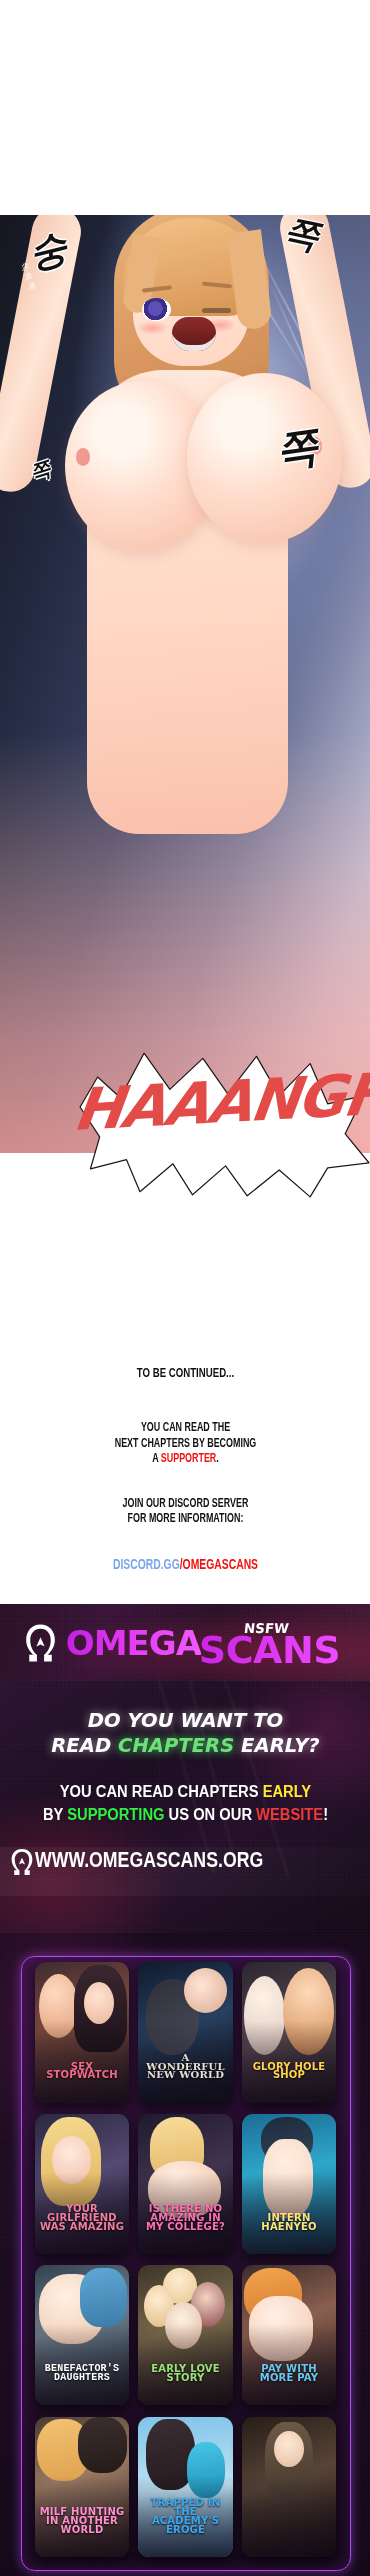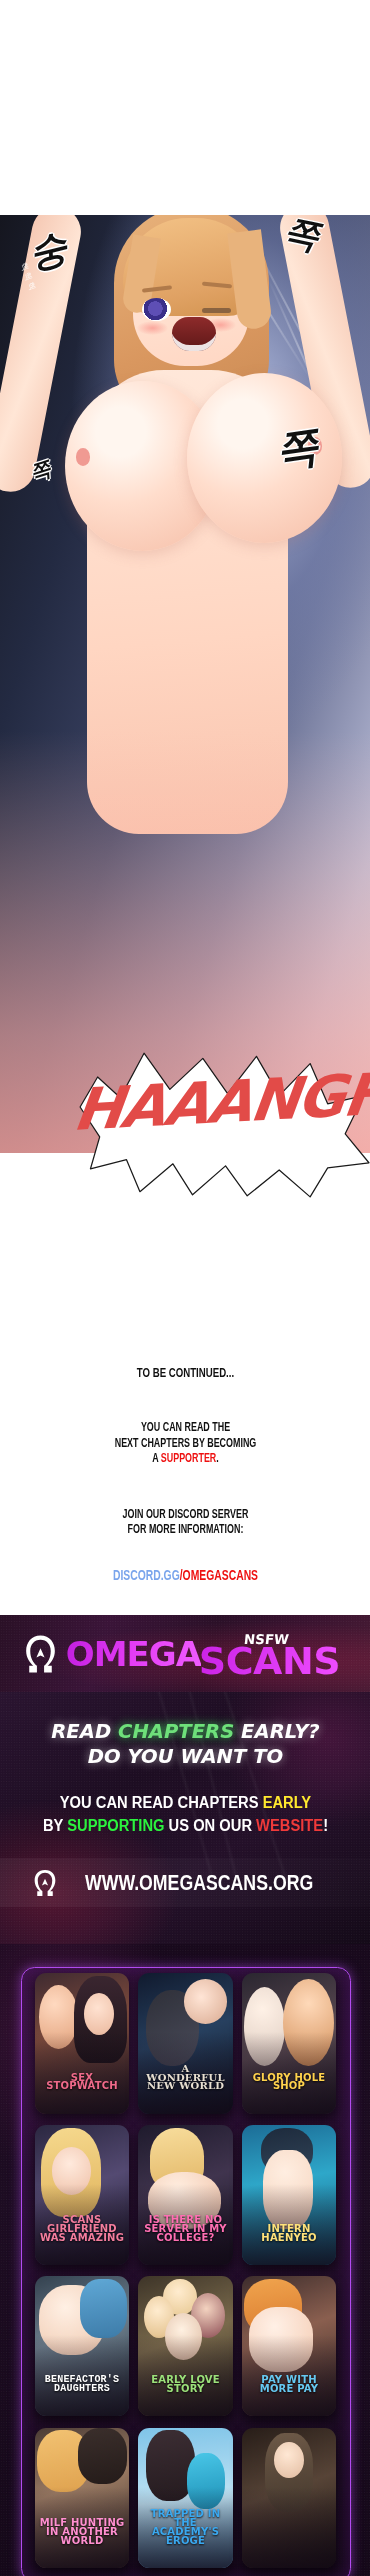--- a/index.html
+++ b/index.html
@@ -165,21 +165,21 @@
   .promo-sub {
     position:relative; z-index:3; text-align:center; margin-top:21.6px;
     font-family:"Liberation Sans", sans-serif; font-weight:bold;
     font-size:16px; line-height:23px; color:#ffffff; transform:scaleX(.92);
   }
   .sub-yellow { color:#ffe92e; }
   .sub-green  { color:#2bf23e; }
   .sub-red    { color:#f03a3a; }
   .url-bar {
     position:relative; z-index:3; margin-top:21.6px; height:49px;
-    display:flex; align-items:center; gap:27px; padding-left:32px;
+    display:flex; align-items:flex-start; gap:0; padding-left:9px;
     background:linear-gradient(90deg, rgba(255,255,255,.055), rgba(255,255,255,.012));
   }
   .url-mark { width:26px; height:30px; flex:0 0 auto; }
   .url-text {
     font-family:"Liberation Sans", sans-serif; font-weight:bold; font-size:21.6px;
     color:#ffffff; letter-spacing:0; transform:scaleX(.82); transform-origin:left center;
   }
 
   
   #series-section {
@@ -300,21 +300,21 @@
   <div class="tbc">TO BE CONTINUED...</div>
 
   <div class="note-block">
     <div class="note-line">YOU CAN READ THE</div>
     <div class="note-line">NEXT CHAPTERS BY BECOMING</div>
     <div class="note-line"><span>A </span><span class="red">SUPPORTER</span><span>.</span></div>
   </div>
 
   <div class="spacer-48"></div>
 
-  <div class="note-block" style="margin-top:15px;">
+  <div class="note-block" style="margin-top:4px;">
     <div class="note-line">JOIN OUR DISCORD SERVER</div>
     <div class="note-line">FOR MORE INFORMATION:</div>
   </div>
 
   <div class="note-block" style="margin-top:30px; padding-bottom:32px;">
     <div class="note-line" style="font-size:14.4px;"><span class="blue-link">DISCORD.GG</span><span class="red">/OMEGASCANS</span></div>
   </div>
 </div>
 
 <div id="logo-banner">
@@ -328,22 +328,22 @@
   <div class="scans-word">SCANS</div>
   <div class="nsfw-word">NSFW</div>
 </div>
 
 <div id="promo">
   <div class="promo-streak" style="left:155px; top:-15.5px; transform:rotate(74deg);"></div>
   <div class="promo-streak" style="left:185px; top:-20.6px; transform:rotate(76deg);"></div>
   <div class="promo-streak" style="left:222px; top:-10.3px; transform:rotate(72deg);"></div>
 
   <div class="promo-head">
+    <div>DO YOU WANT TO</div>
     <div><span>READ </span><span class="hl-green">CHAPTERS</span><span> EARLY?</span></div>
-    <div>DO YOU WANT TO</div>
   </div>
 
   <div class="promo-sub">
     <div><span>YOU CAN READ CHAPTERS </span><span class="sub-yellow">EARLY</span></div>
     <div><span>BY </span><span class="sub-green">SUPPORTING</span><span> US ON OUR </span><span class="sub-red">WEBSITE</span><span>!</span></div>
   </div>
 
   <div class="url-bar">
     <svg class="url-mark" viewBox="0 0 50 58">
       <path d="M25 4 C12 4 5 13 5 24 C5 34 11 41 15 45 L10 45 L10 54 L20 54 L20 45
@@ -383,29 +383,29 @@
         <div class="fig" style="left:44%;top:4%;width:54%;height:62%;background:radial-gradient(circle at 50% 28%,#ffd9b9,#cf8a52);"></div>
         <div class="card-fade"></div>
         <div class="card-title" style="color:#ffd24d;">GLORY HOLE SHOP</div>
       </div>
 
       <div class="card">
         <div class="card-art" style="background:linear-gradient(160deg,#2b2740,#544a72 45%,#1a1728);"></div>
         <div class="fig" style="left:6%;top:2%;width:64%;height:64%;border-radius:44% 44% 36% 36%;background:linear-gradient(170deg,#f6d98e,#e0b45d);"></div>
         <div class="fig" style="left:18%;top:16%;width:42%;height:34%;background:radial-gradient(circle at 45% 35%,#ffeadd,#eebfa6);"></div>
         <div class="card-fade"></div>
-        <div class="card-title" style="color:#f47d9d;">SCANS GIRLFRIEND WAS AMAZING</div>
+        <div class="card-title" style="color:#f47d9d;">YOUR GIRLFRIEND WAS AMAZING</div>
       </div>
 
       <div class="card">
         <div class="card-art" style="background:linear-gradient(160deg,#1e1a2c,#40344e 45%,#14111e);"></div>
         <div class="fig" style="left:12%;top:2%;width:58%;height:44%;border-radius:46% 46% 34% 34%;background:linear-gradient(170deg,#f8dd9c,#e2b767);"></div>
         <div class="fig" style="left:10%;top:34%;width:78%;height:40%;border-radius:46%;background:radial-gradient(circle at 40% 30%,#ffeddf,#f0c5ac);"></div>
         <div class="card-fade"></div>
-        <div class="card-title" style="color:#ff6fb3;">IS THERE NO SERVER IN MY COLLEGE?</div>
+        <div class="card-title" style="color:#ff6fb3;">IS THERE NO AMAZING IN MY COLLEGE?</div>
       </div>
 
       <div class="card">
         <div class="card-art" style="background:linear-gradient(170deg,#1c6c96,#2ea7c9 40%,#12516f);"></div>
         <div class="fig" style="left:20%;top:2%;width:56%;height:34%;border-radius:44%;background:linear-gradient(170deg,#1d2a3c,#324559);"></div>
         <div class="fig" style="left:22%;top:18%;width:54%;height:56%;border-radius:40%;background:radial-gradient(circle at 44% 28%,#ffeee1,#f2cdb5);"></div>
         <div class="card-fade"></div>
         <div class="card-title" style="color:#ffe27a;">INTERN HAENYEO</div>
       </div>
 

